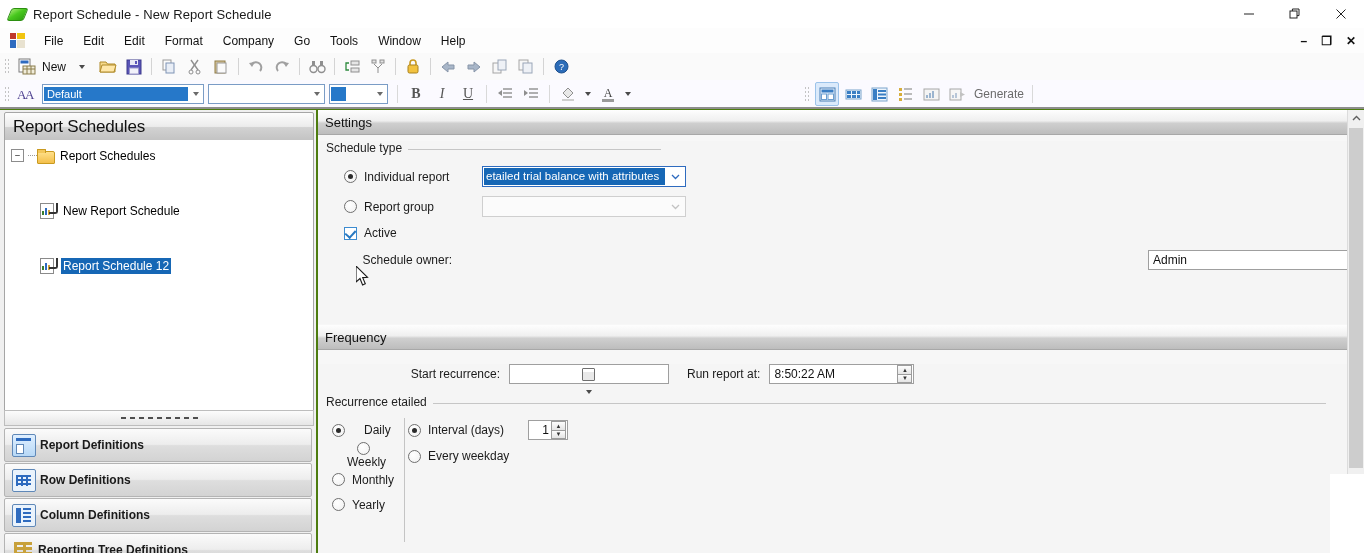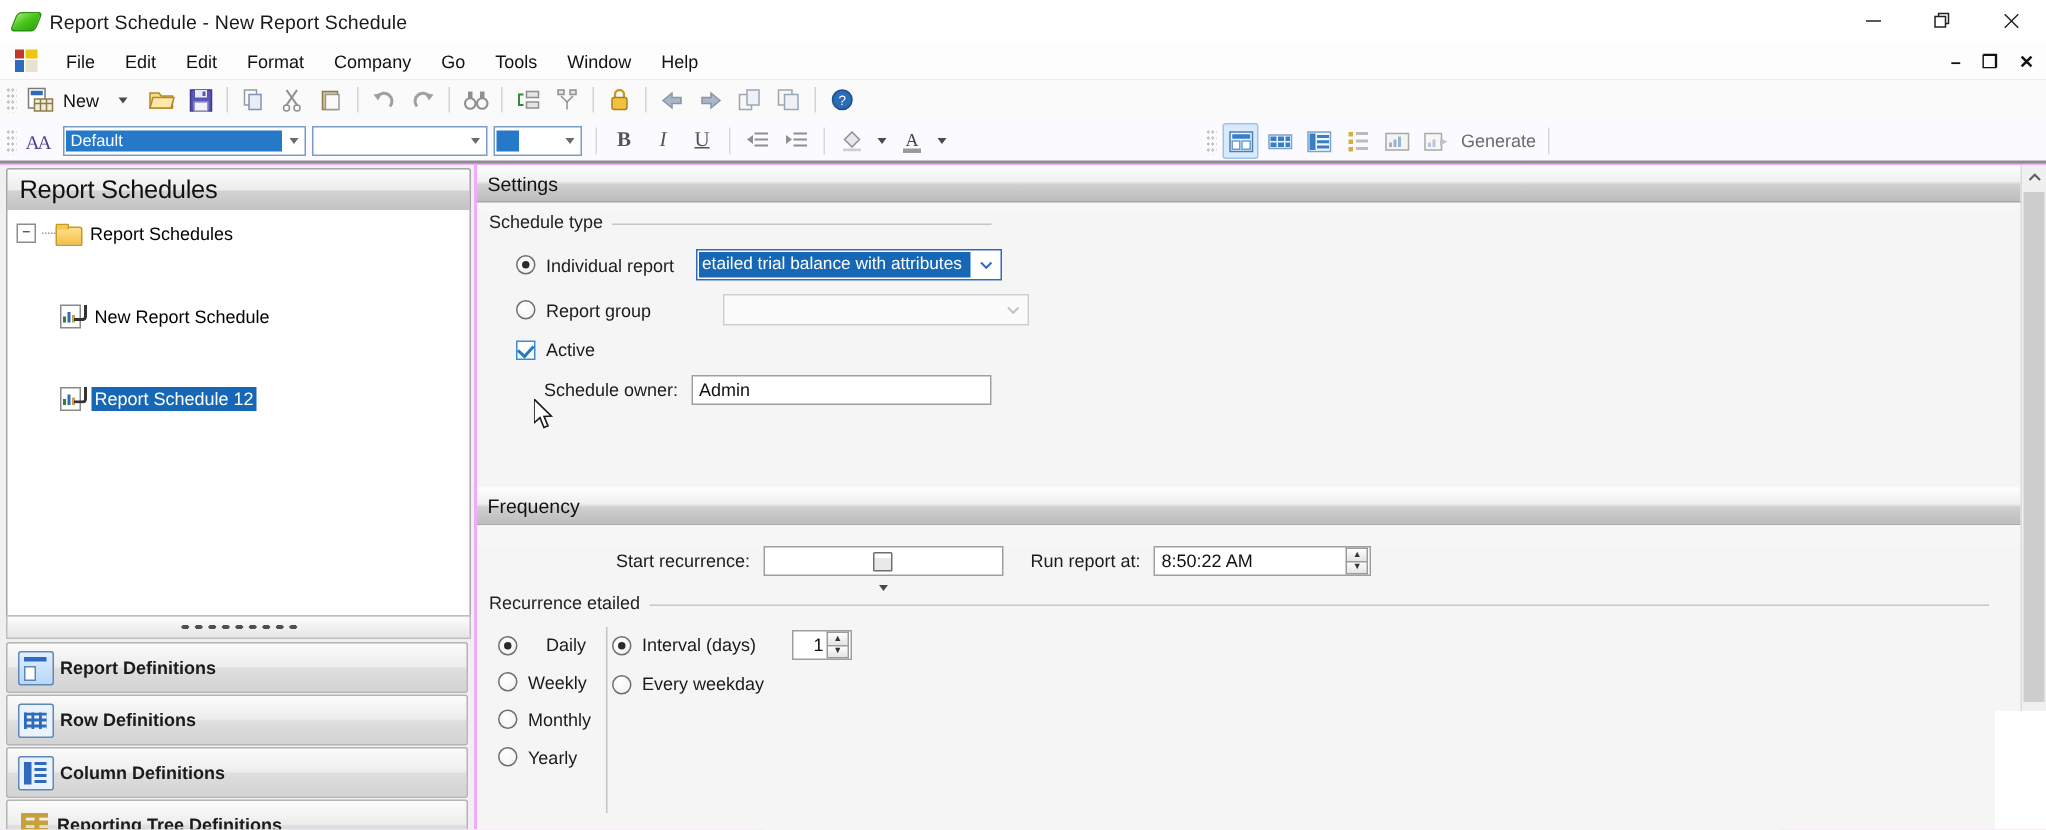--- a/index.html
+++ b/index.html
@@ -2,21 +2,21 @@
 <html><head>
 <meta charset="utf-8">
 <style>
   html,body{margin:0;padding:0;}
   body{
     width:1364px;height:553px;overflow:hidden;
     font-family:"Liberation Sans", sans-serif;
     font-size:12px;color:#000;background:#fff;
     -webkit-font-smoothing:antialiased;
   }
-  #app{position:relative;width:1364px;height:553px;overflow:hidden;background:#f0abfc;}
+  #app{position:relative;width:1364px;height:553px;overflow:hidden;background:#4d7c0f;}
 
   
   .titlebar{
     position:absolute;left:0;top:0;width:1364px;height:28px;
     background:#ffffff;border-bottom:1px solid #dcdcdc;
     display:flex;align-items:center;
   }
   .title-icon{width:18px;height:18px;margin-left:8px;margin-right:7px;position:relative;flex:none;}
   .title-icon .leaf{
     position:absolute;left:1px;top:3px;width:15px;height:11px;
@@ -589,21 +589,21 @@
     <div class="sec-body" style="height:183px;">
 
       <div class="grpbox" style="width:335px;">
         <div class="grp-line"></div>
         <div class="grp-title">Schedule type</div>
       </div>
 
       <div class="row" style="margin:11px 0 0 26px;">
         <div class="radio on"></div>
         <div class="lbl" style="width:100px;">Individual report</div>
-        <div class="dd" style="width:204px;">
+        <div class="dd" style="width:204px;margin-left:18px;">
           <div class="txt">etailed trial balance with attributes</div>
           <div class="ddarw">
             <svg width="9" height="6" viewBox="0 0 9 6">
                 <polyline points="1,1 4.5,4.5 8,1" fill="none" stroke="#2e6bbf" stroke-width="1.3"></polyline>
               </svg>
           </div>
         </div>
       </div>
 
       <div class="row" style="margin:9px 0 0 26px;">
@@ -624,21 +624,21 @@
         <div class="lbl">Active</div>
       </div>
 
       <div style="position:absolute;left:38px;top:125px;">
         <svg width="15" height="22" viewBox="0 0 15 22">
           <polygon points="0,0 0,16 4,12.5 6.6,19 9.3,17.8 6.7,11.6 11.5,11.3" fill="#fff" stroke="#1a1a1a" stroke-width="1.1"></polygon>
         </svg>
       </div>
 
 
-      <div class="row" style="margin:10px 0 0 26px;">
+      <div class="row" style="margin:10px 0 0 26px;justify-content:space-between;">
         <div class="lbl" style="margin-left:0;width:108px;text-align:right;">Schedule owner:</div>
         <div class="tbox" style="width:200px;margin-left:9px;">
           <div class="tv">Admin</div>
         </div>
       </div>
     </div>
 
     <div class="sec-header" style="margin-top:1px;">
       <span>Frequency</span>
     </div>
@@ -671,21 +671,21 @@
       </div>
 
       <div style="position:relative;margin-top:9px;height:135px;">
         <div class="vdiv" style="left:86px;top:0;height:124px;"></div>
 
         <div style="position:absolute;left:14px;top:0;">
           <div class="row" style="height:24px;gap:12px;">
             <div class="radio on"></div>
             <div class="lbl">Daily</div>
           </div>
-          <div class="row" style="height:25px;">
+          <div class="row" style="height:25px;flex-direction:column;">
             <div class="radio"></div>
             <div class="lbl">Weekly</div>
           </div>
           <div class="row" style="height:25px;">
             <div class="radio"></div>
             <div class="lbl">Monthly</div>
           </div>
           <div class="row" style="height:25px;">
             <div class="radio"></div>
             <div class="lbl">Yearly</div>

